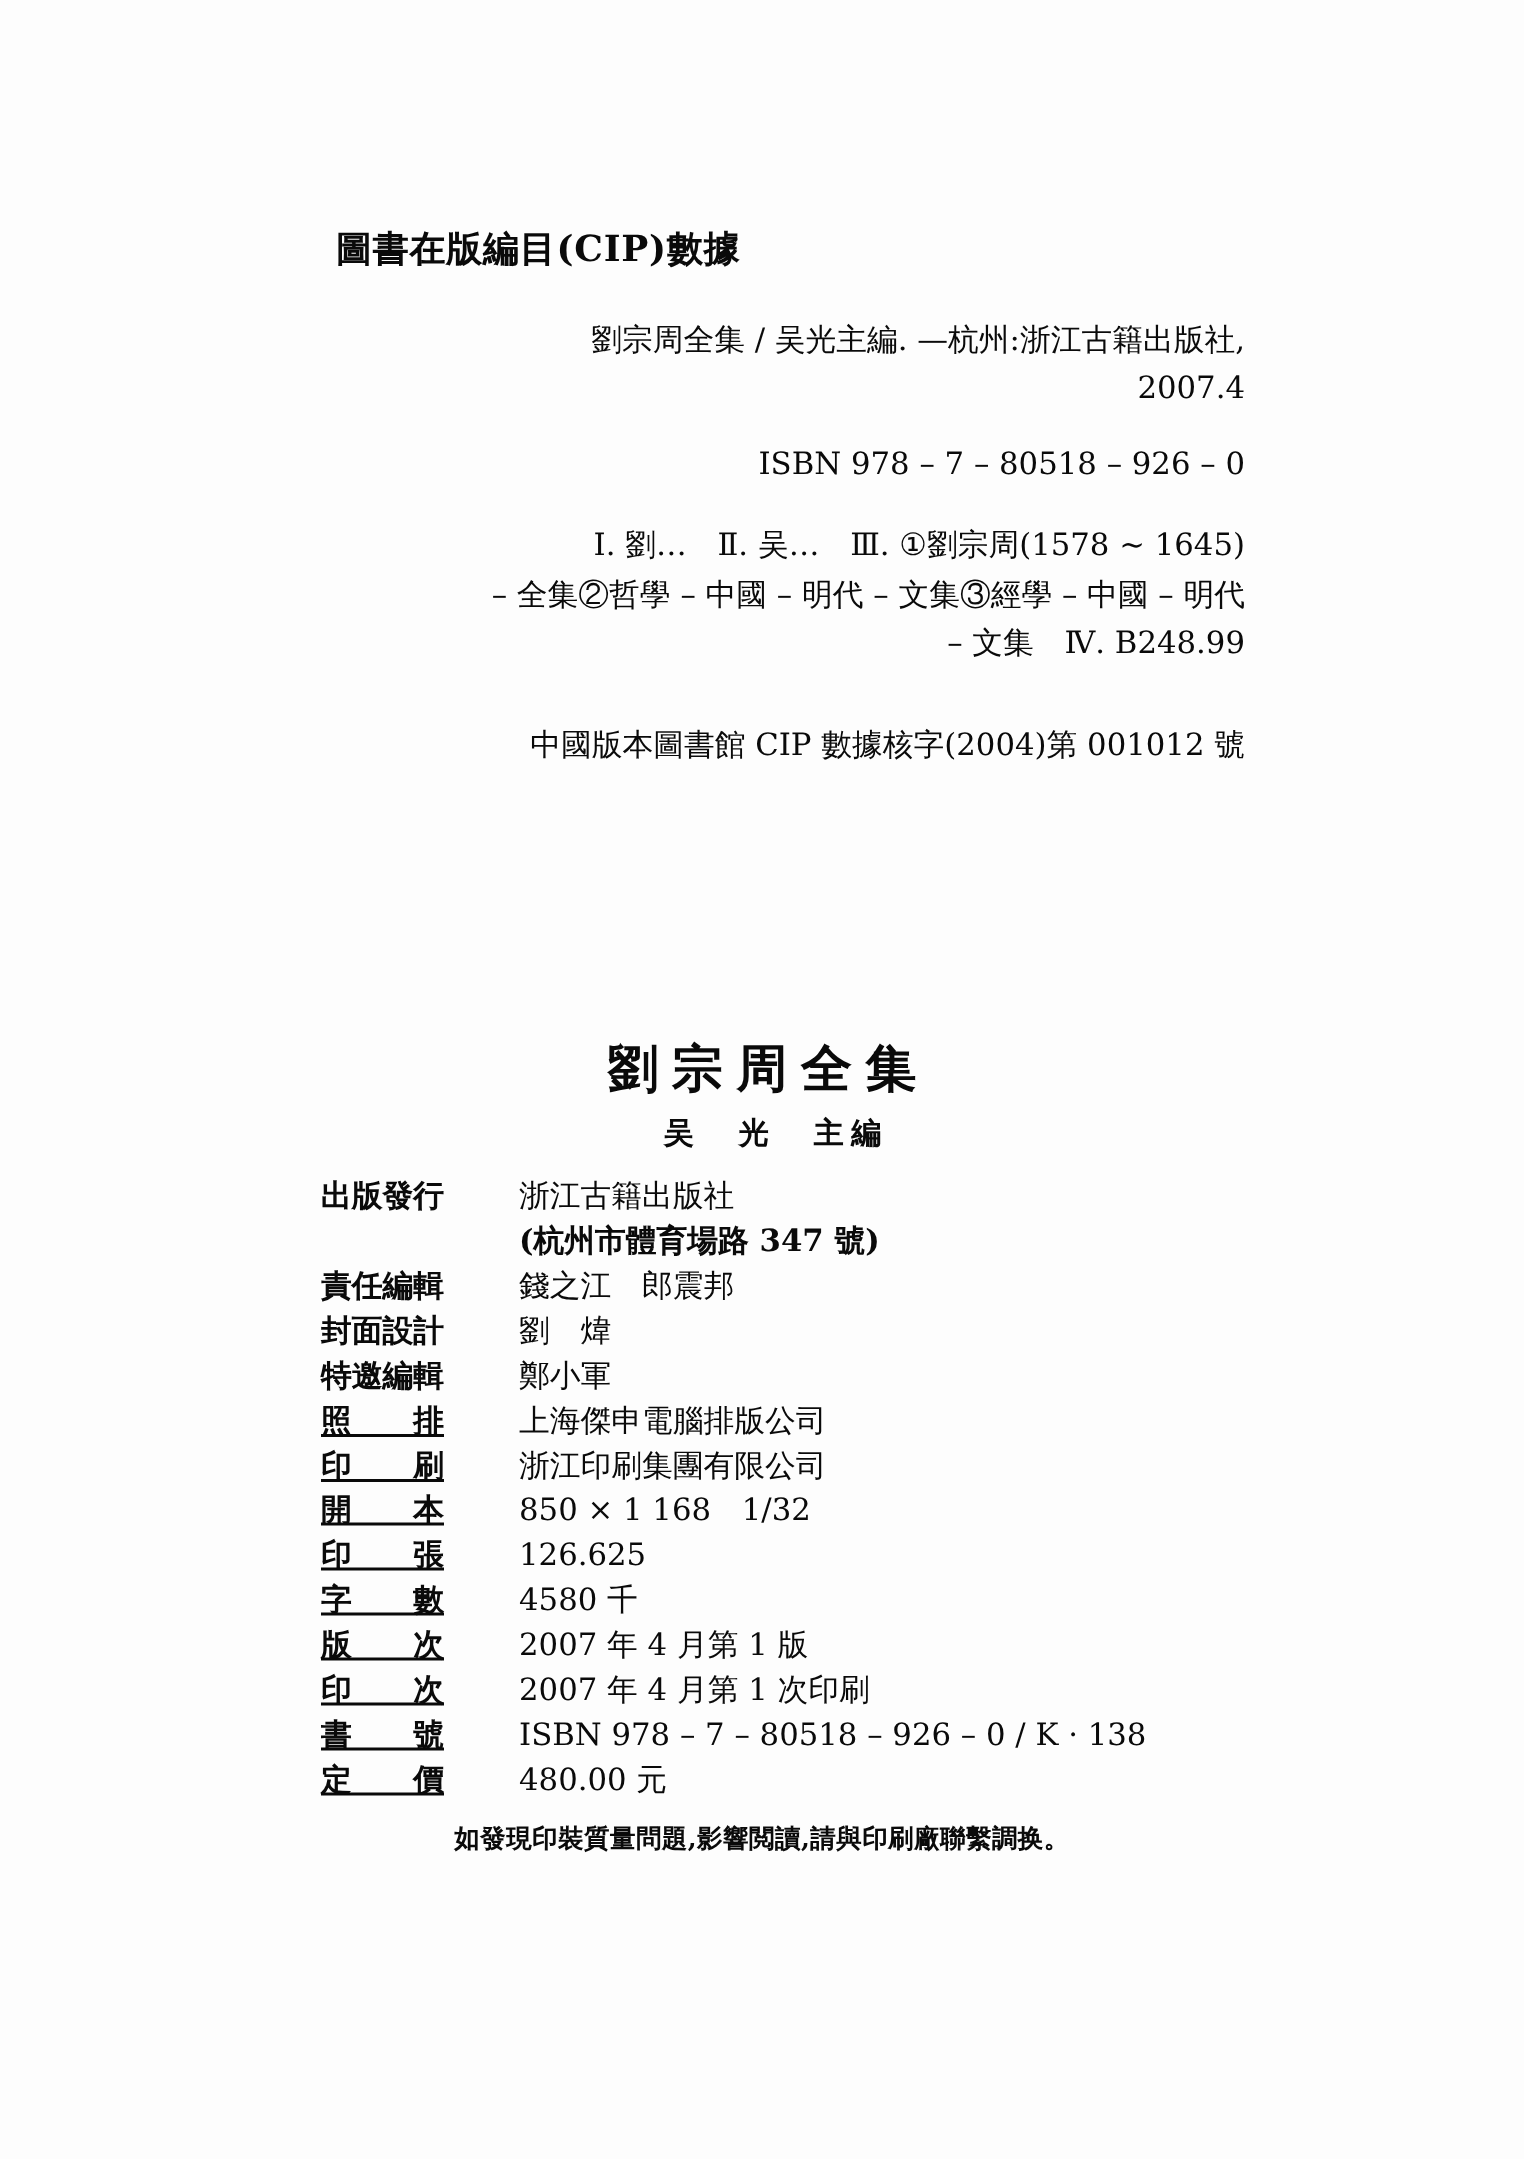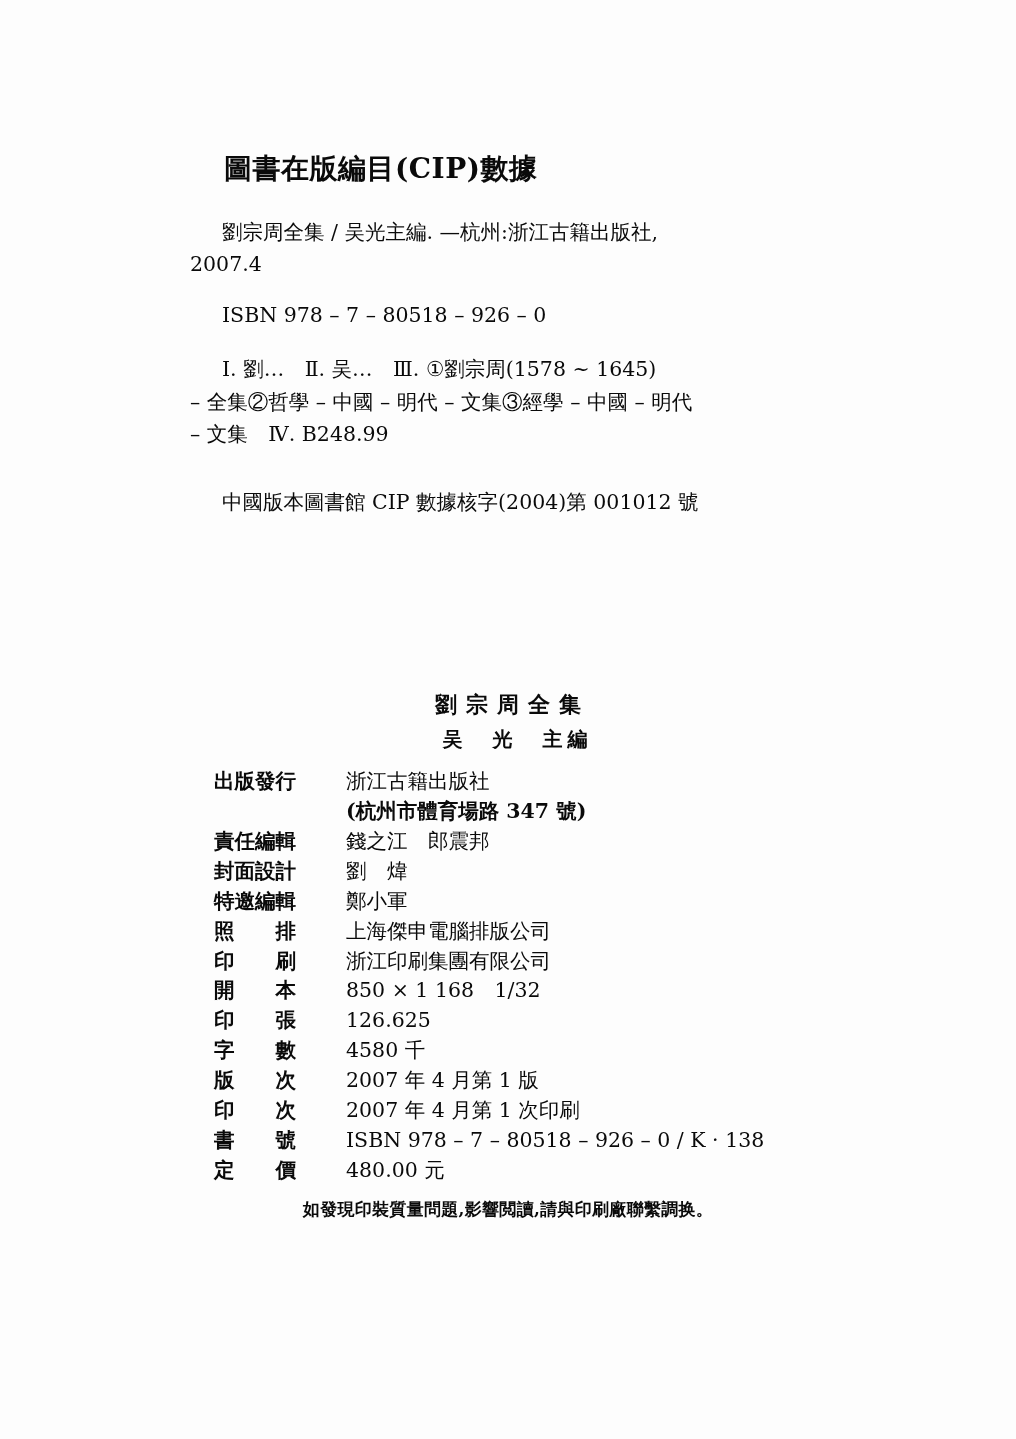--- a/index.html
+++ b/index.html
@@ -24,30 +24,31 @@
   
   .cip-block {
     position: absolute;
     left: 190px;
     top: 150px;
     width: 640px;
   }
   .cip-heading {
     font-family: "DejaVu Serif", "Liberation Serif", serif;
     font-weight: bold;
-    font-size: 28px;
+    font-size: 24px;
     letter-spacing: 0.5px;
     margin: 0 0 28px 34px;
     white-space: nowrap;
   }
   .cip-line {
     font-size: 20.5px;
     line-height: 1.58;
     margin: 0;
     white-space: nowrap;
+    text-align: right;
   }
   .cip-para {
     margin: 0 0 8px 0;
   }
   .indent {
     padding-left: 32px;
   }
   .cip-gap-sm { height: 10px; }
   .cip-gap-md { height: 22px; }
   .cip-gap-lg { height: 28px; }
@@ -55,21 +56,21 @@
   
   .colophon {
     position: absolute;
     left: 0;
     right: 0;
     top: 690px;
   }
   .colophon-title {
     text-align: center;
     font-weight: bold;
-    font-size: 22px;
+    font-size: 34px;
     letter-spacing: 9px;
     margin: 0 0 6px 0;
     padding-left: 9px;
   }
   .colophon-editor {
     text-align: center;
     font-weight: bold;
     font-size: 20px;
     letter-spacing: 5px;
     margin: 0 0 14px 0;
@@ -89,20 +90,21 @@
     width: 132px;
     font-weight: bold;
     letter-spacing: 0px;
     flex: 0 0 auto;
   }
   .row .lbl.spread {
     display: flex;
     justify-content: space-between;
     padding-right: 16px;
     box-sizing: border-box;
+    text-decoration: underline;
   }
   .row .val {
     flex: 1 1 auto;
   }
   .row .val.bold {
     font-weight: normal;
   }
   .subrow {
     display: flex;
     font-size: 20.5px;

